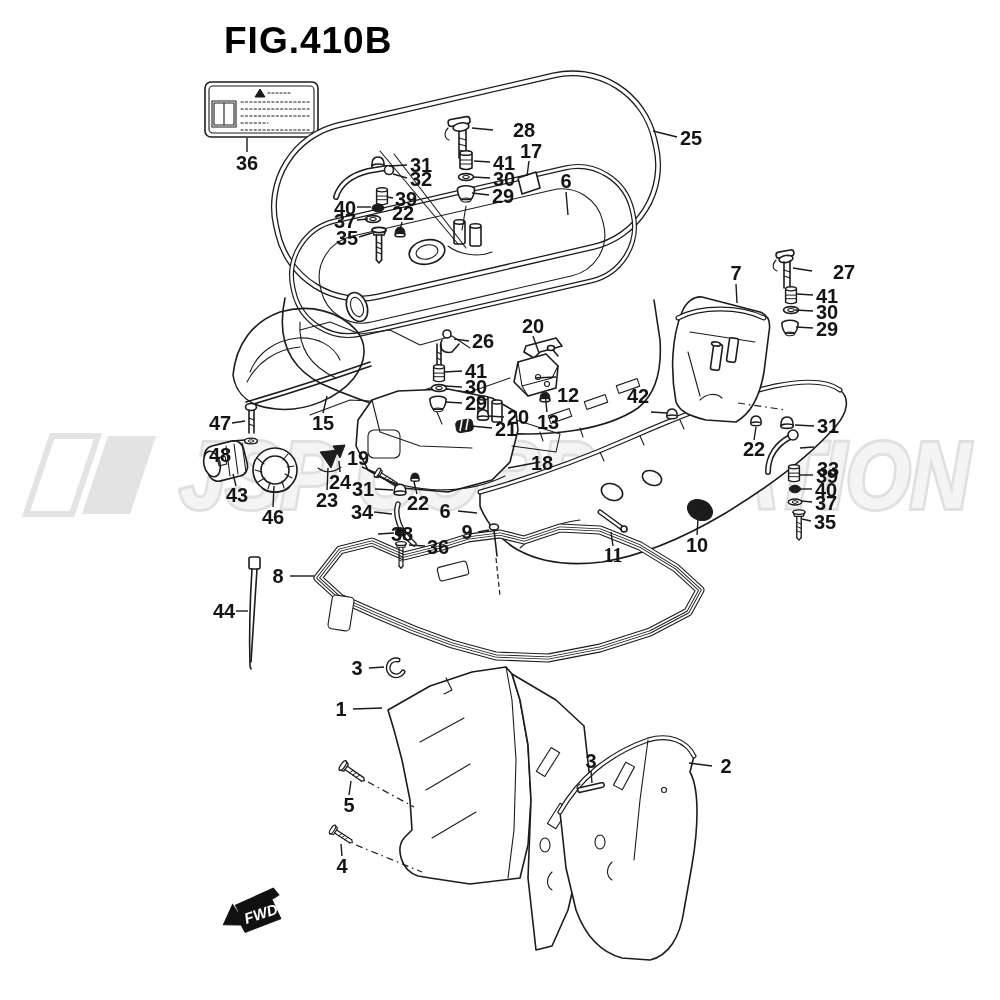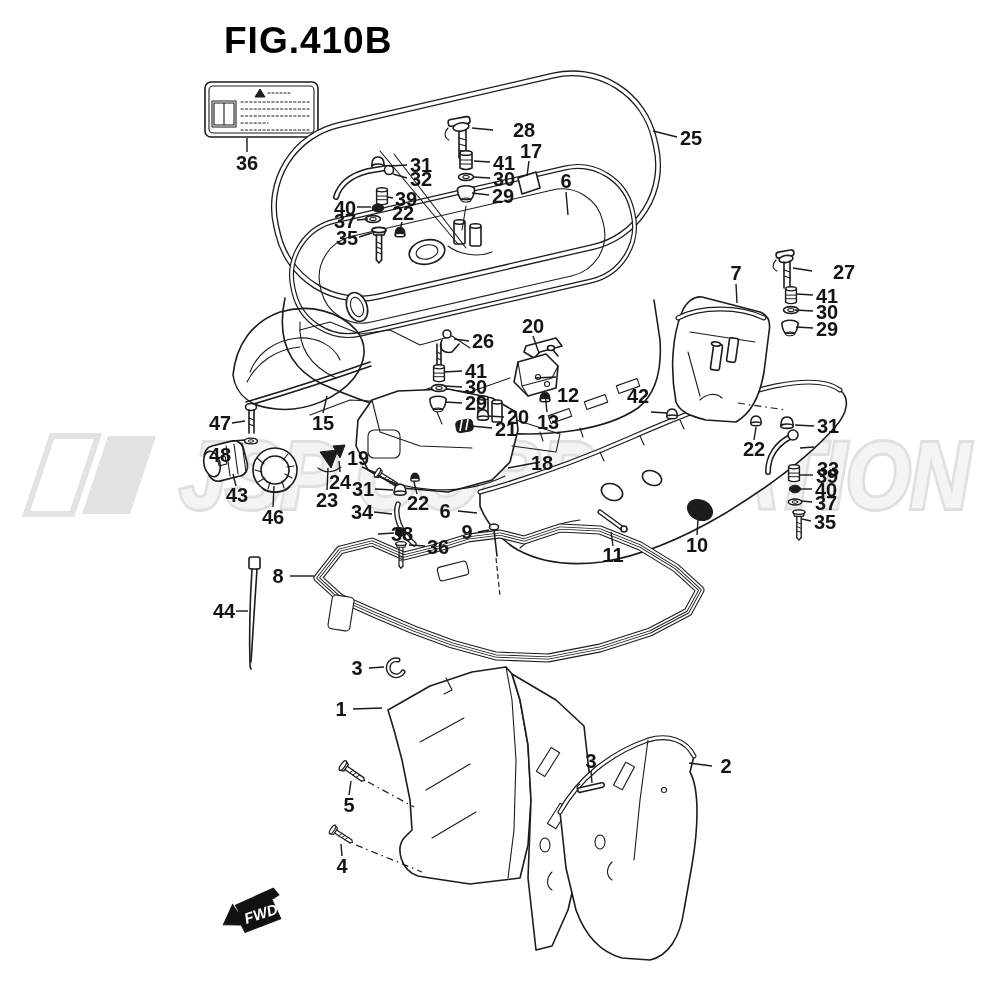--- a/index.html
+++ b/index.html
@@ -498,21 +498,21 @@
       <div class="callout" style="left: 323px; top: 423px;">15</div>
       <div class="callout" style="left: 418px; top: 503px;">22</div>
       <div class="callout" style="left: 828px; top: 426px;">31</div>
       <div class="callout" style="left: 828px; top: 469px;">33</div>
       <div class="callout" style="left: 827px; top: 476px;">39</div>
       <div class="callout" style="left: 826px; top: 490px;">40</div>
       <div class="callout" style="left: 826px; top: 503px;">37</div>
       <div class="callout" style="left: 825px; top: 522px;">35</div>
       <div class="callout" style="left: 754px; top: 449px;">22</div>
       <div class="callout" style="left: 697px; top: 545px;">10</div>
-      <div class="callout" style="left: 613px; top: 555px;">11</div>
+      <div class="callout" style="left: 613px; top: 555px; font-family: Liberation Serif, serif;">11</div>
       <div class="callout" style="left: 278px; top: 576px;">8</div>
       <div class="callout" style="left: 224px; top: 611px;">44</div>
       <div class="callout" style="left: 357px; top: 668px;">3</div>
       <div class="callout" style="left: 341px; top: 709px;">1</div>
       <div class="callout" style="left: 349px; top: 805px;">5</div>
       <div class="callout" style="left: 342px; top: 866px;">4</div>
       <div class="callout" style="left: 591px; top: 761px;">3</div>
       <div class="callout" style="left: 726px; top: 766px;">2</div>
     </div>
 

